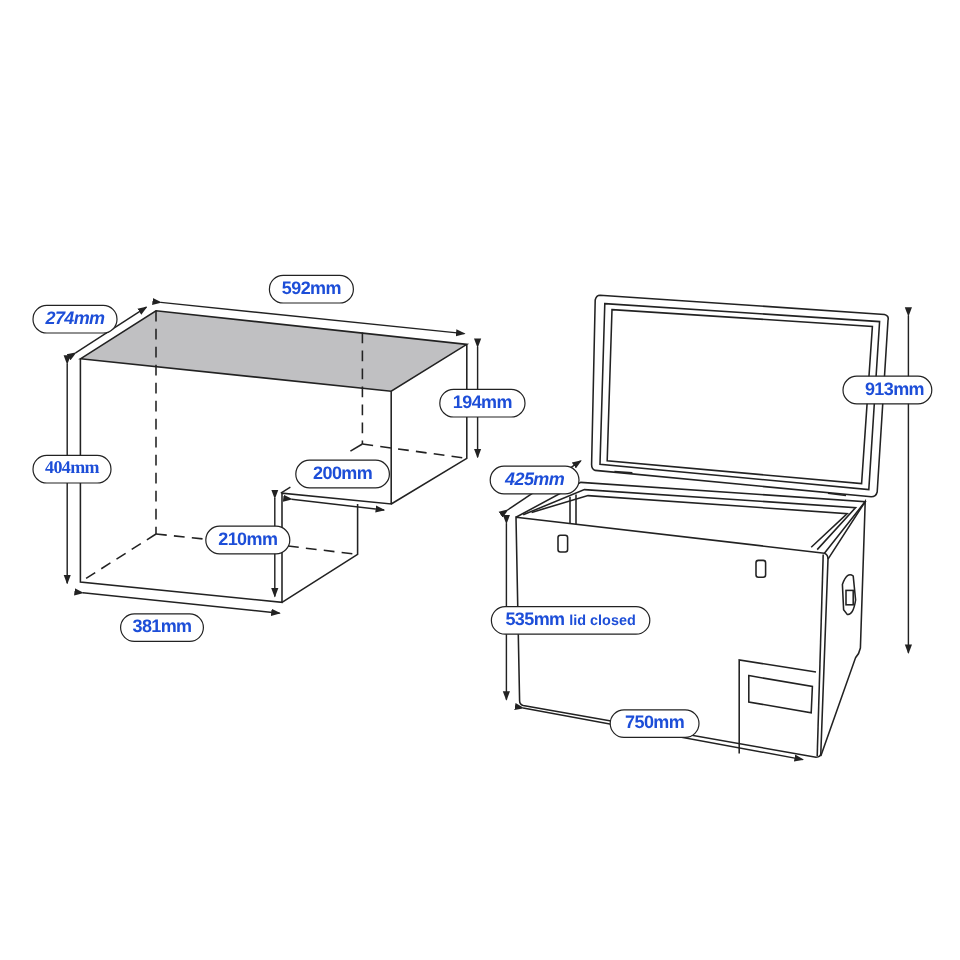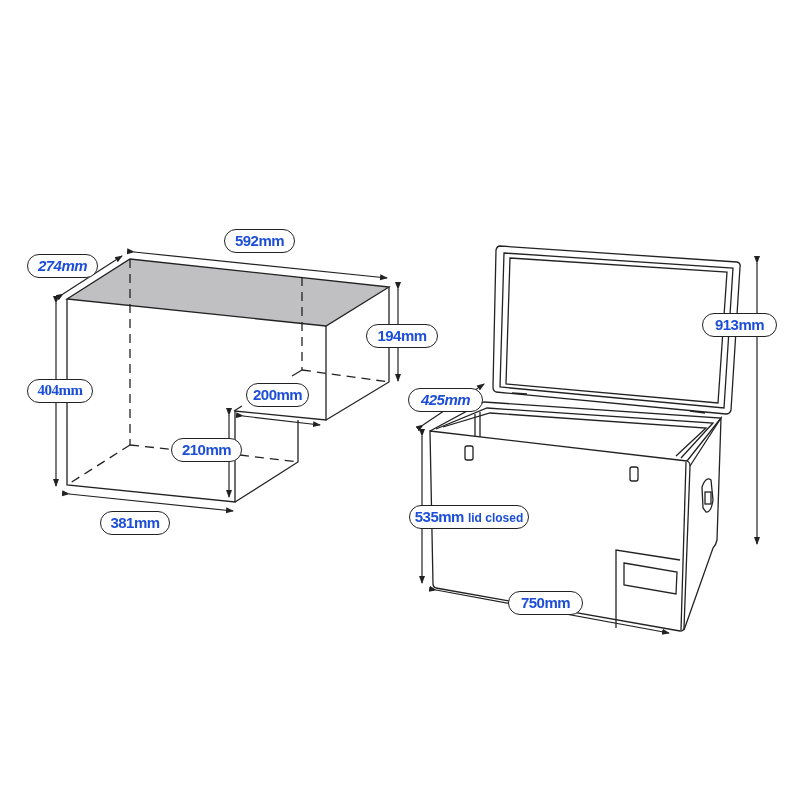--- a/index.html
+++ b/index.html
@@ -88,22 +88,22 @@
     <line x1="423" y1="425" x2="484" y2="384" marker-start="url(#ah)" marker-end="url(#ah)"></line>
     <line x1="422" y1="436" x2="422" y2="583" marker-start="url(#ah)" marker-end="url(#ah)"></line>
     <line x1="436" y1="590" x2="669" y2="633" marker-start="url(#ah)" marker-end="url(#ah)"></line>
   </g>
 </svg>
 
 <div class="lbl" style="left:224px;top:229px;width:71px;">592mm</div>
 <div class="lbl" style="left:27px;top:254px;width:71px;font-style:italic;">274mm</div>
 <div class="lbl" style="left:27px;top:379px;width:66px;font-family:Liberation Serif, serif;">404mm</div>
 <div class="lbl" style="left:366px;top:324px;width:72px;">194mm</div>
-<div class="lbl" style="left:246px;top:383px;width:63px;">200mm</div>
+<div class="lbl" style="left:246px;top:383px;width:79px;">200mm</div>
 <div class="lbl" style="left:171px;top:438px;width:71px;">210mm</div>
 <div class="lbl" style="left:100px;top:511px;width:70px;">381mm</div>
 
-<div class="lbl" style="left:702px;top:313px;width:75px;">913mm</div>
+<div class="lbl" style="left:702px;top:313px;width:75px;text-align:right;">913mm</div>
 <div class="lbl" style="left:408px;top:388px;width:75px;font-style:italic;">425mm</div>
-<div class="lbl" style="left:409px;top:505px;width:120px;padding:0 4px;">
+<div class="lbl" style="left:409px;top:505px;width:133px;padding:0 4px;">
   <span>535mm</span><span class="small">lid closed</span>
 </div>
 <div class="lbl" style="left:508px;top:591px;width:75px;">750mm</div>
 
 </body></html>

